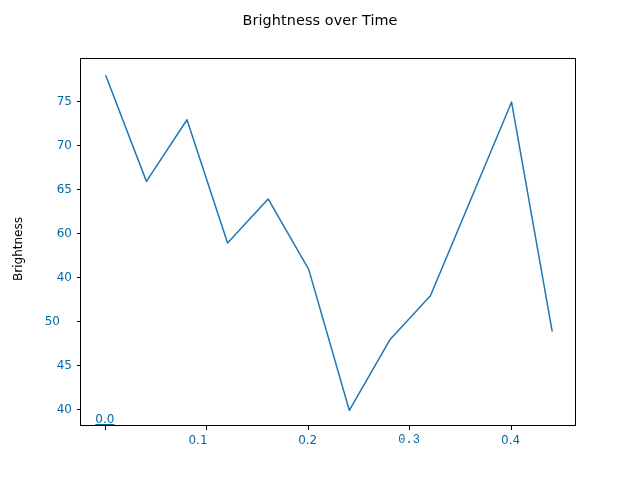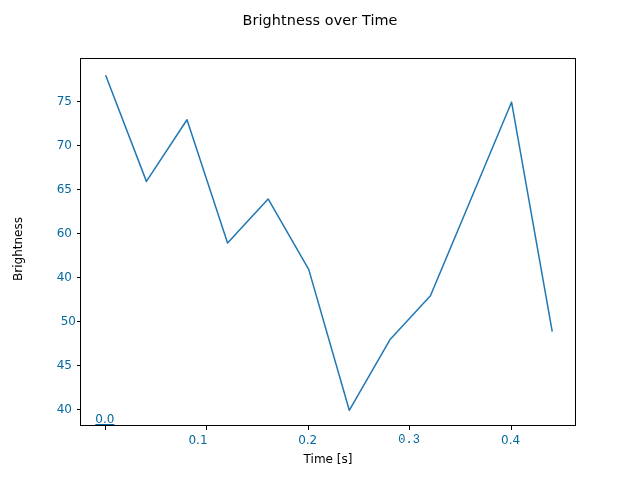--- a/index.html
+++ b/index.html
@@ -122,21 +122,21 @@
       <div class="tick-mark ytick-mark" style="top: 321.23px;"></div>
       <div class="tick-mark ytick-mark" style="top: 277.22px;"></div>
       <div class="tick-mark ytick-mark" style="top: 233.2px;"></div>
       <div class="tick-mark ytick-mark" style="top: 189.18px;"></div>
       <div class="tick-mark ytick-mark" style="top: 145.16px;"></div>
       <div class="tick-mark ytick-mark" style="top: 101.14px;"></div>
     </div>
   <div id="ytick-labels">
       <div class="tick-label ytick-label" style="top: 409.27px; left: 34px; width: 38px;">40</div>
       <div class="tick-label ytick-label" style="top: 365.25px; left: 34px; width: 38px;">45</div>
-      <div class="tick-label ytick-label" style="top: 321.23px; left: 38px; width: 38px;">50</div>
+      <div class="tick-label ytick-label" style="top: 321.23px; left: 22px; width: 38px;">50</div>
       <div class="tick-label ytick-label" style="top: 277.22px; left: 34px; width: 38px;">40</div>
       <div class="tick-label ytick-label" style="top: 233.2px; left: 34px; width: 38px;">60</div>
       <div class="tick-label ytick-label" style="top: 189.18px; left: 34px; width: 38px;">65</div>
       <div class="tick-label ytick-label" style="top: 145.16px; left: 34px; width: 38px;">70</div>
       <div class="tick-label ytick-label" style="top: 101.14px; left: 34px; width: 38px;">75</div>
     </div>
   <div id="xtick-marks">
       <div class="tick-mark xtick-mark" style="left: 104.85px;"></div>
       <div class="tick-mark xtick-mark" style="left: 206.28px;"></div>
       <div class="tick-mark xtick-mark" style="left: 307.71px;"></div>
@@ -147,15 +147,14 @@
       <div class="tick-label xtick-label" style="left: 104.85px; top: 412px; text-decoration: underline;">0.0</div>
       <div class="tick-label xtick-label" style="left: 198px; top: 433px;">0.1</div>
       <div class="tick-label xtick-label" style="left: 307.71px; top: 433px;">0.2</div>
       <div class="tick-label xtick-label" style="left: 409.15px; top: 433px; font-family: Liberation Mono, monospace;">0.3</div>
       <div class="tick-label xtick-label" style="left: 510.58px; top: 433px;">0.4</div>
     </div>
 
   <div id="ylabel">
     <span>Brightness</span>
   </div>
-  <div id="xlabel">Time [s]</div>
 
 </div>
 
 </body></html>

